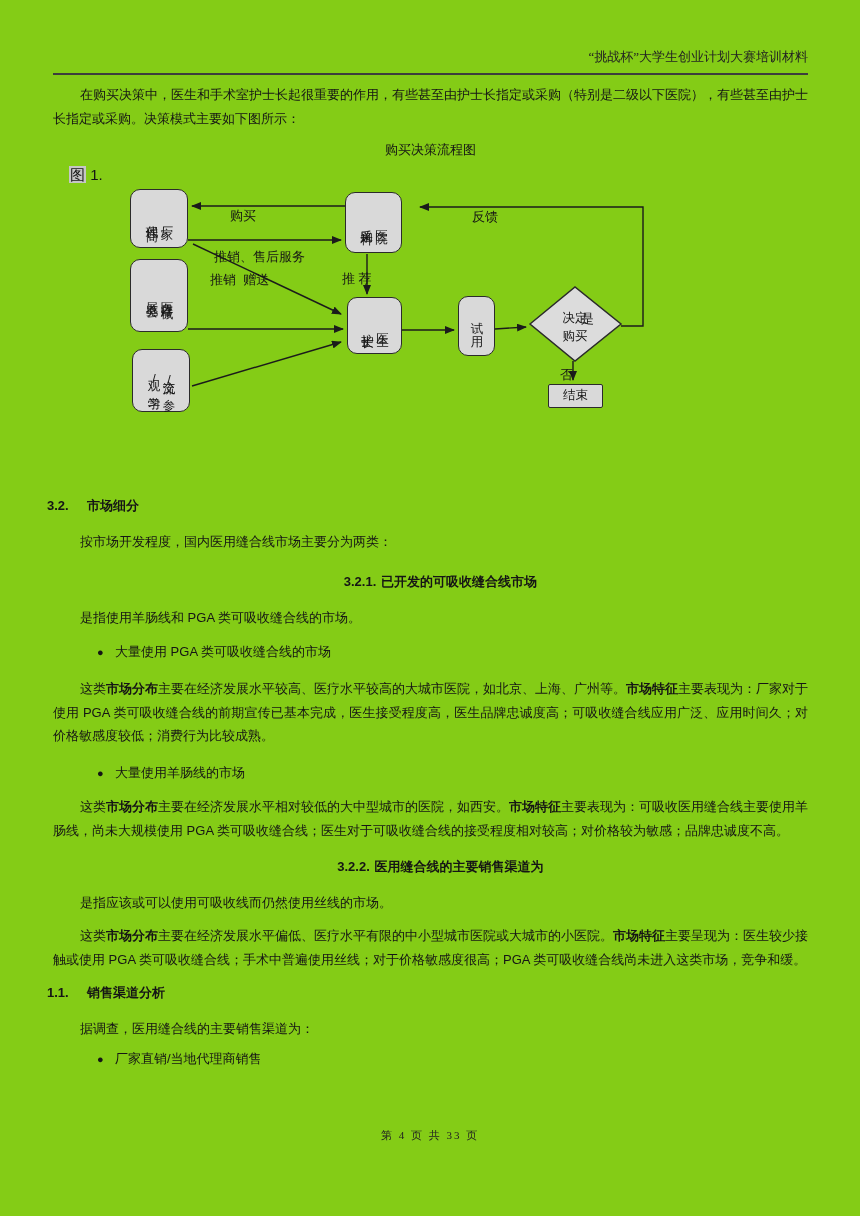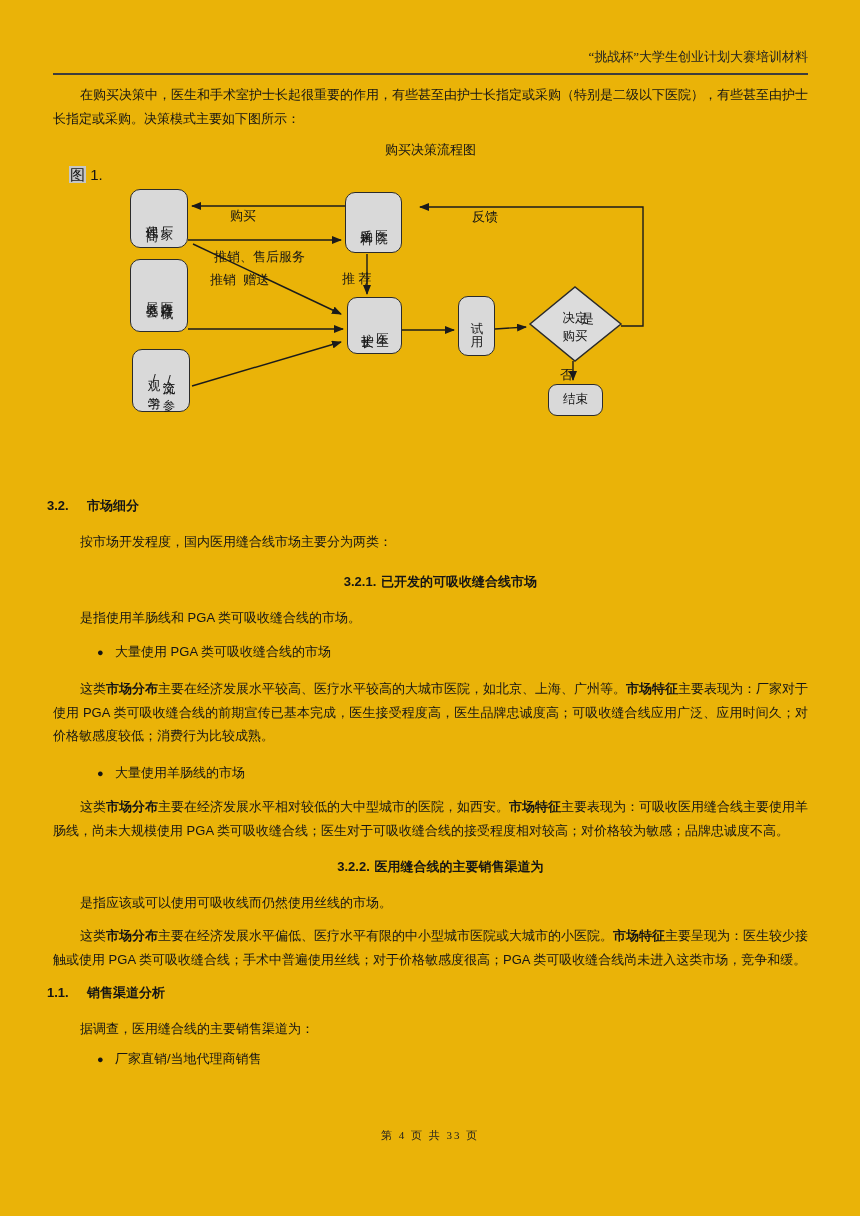--- a/index.html
+++ b/index.html
@@ -1,16 +1,16 @@
 <!DOCTYPE html>
 <html><head>
 <meta charset="utf-8">
 <style>
   html,body{margin:0;padding:0;background:#fff;}
-  .page{position:relative;width:860px;height:1216px;background:#eab308;overflow:hidden;
+  .page{position:relative;width:860px;height:1216px;background:#84cc16;overflow:hidden;
         font-family:"Liberation Sans","DejaVu Sans",sans-serif;font-size:13px;color:#151515;}
   .content{position:absolute;left:53px;right:52px;top:0;}
   .hdr{padding-top:48px;padding-bottom:7px;border-bottom:2px solid #3d3d3d;
        text-align:right;font-family:"Liberation Serif","DejaVu Serif",serif;font-size:13px;color:#222;}
   .p{line-height:23.5px;text-align:justify;}
   .ind{text-indent:27px;}
   .figtitle{margin-top:8px;line-height:23.5px;text-align:center;}
   .figcap{margin-top:6px;line-height:14px;font-size:15px;padding-left:16px;}
   .figtag{background:#c6c6c6;padding:0 1px;}
   .chart{position:relative;margin-top:2px;margin-left:-13px;width:720px;height:235px;}
@@ -89,21 +89,21 @@
       </div>
       <div class="node" style="left:307px;top:113px;width:55px;height:57px">
         <span class="vtext">医生
 护士长</span>
       </div>
       <div class="node" style="left:418px;top:112px;width:37px;height:60px">
         <span class="vtext spread">试用</span>
       </div>
       <div class="dtext" style="left:505px;top:125px">决定
 购买</div>
-      <div class="node hnode" style="left:508px;top:200px;width:55px;height:32px;border-radius:9px">
+      <div class="node hnode" style="left:508px;top:200px;width:55px;height:24px;border-radius:2px">
         <span>结束</span>
       </div>
 
       <div class="elabel" style="left:190px;top:23px">购买</div>
       <div class="elabel" style="left:432px;top:24px">反馈</div>
       <div class="elabel" style="left:174px;top:64px">推销、售后服务</div>
       <div class="elabel" style="left:170px;top:87px">推销  赠送</div>
       <div class="elabel" style="left:302px;top:86px">推 荐</div>
       <div class="elabel" style="left:541px;top:126px">是</div>
       <div class="elabel" style="left:520px;top:182px">否</div>

